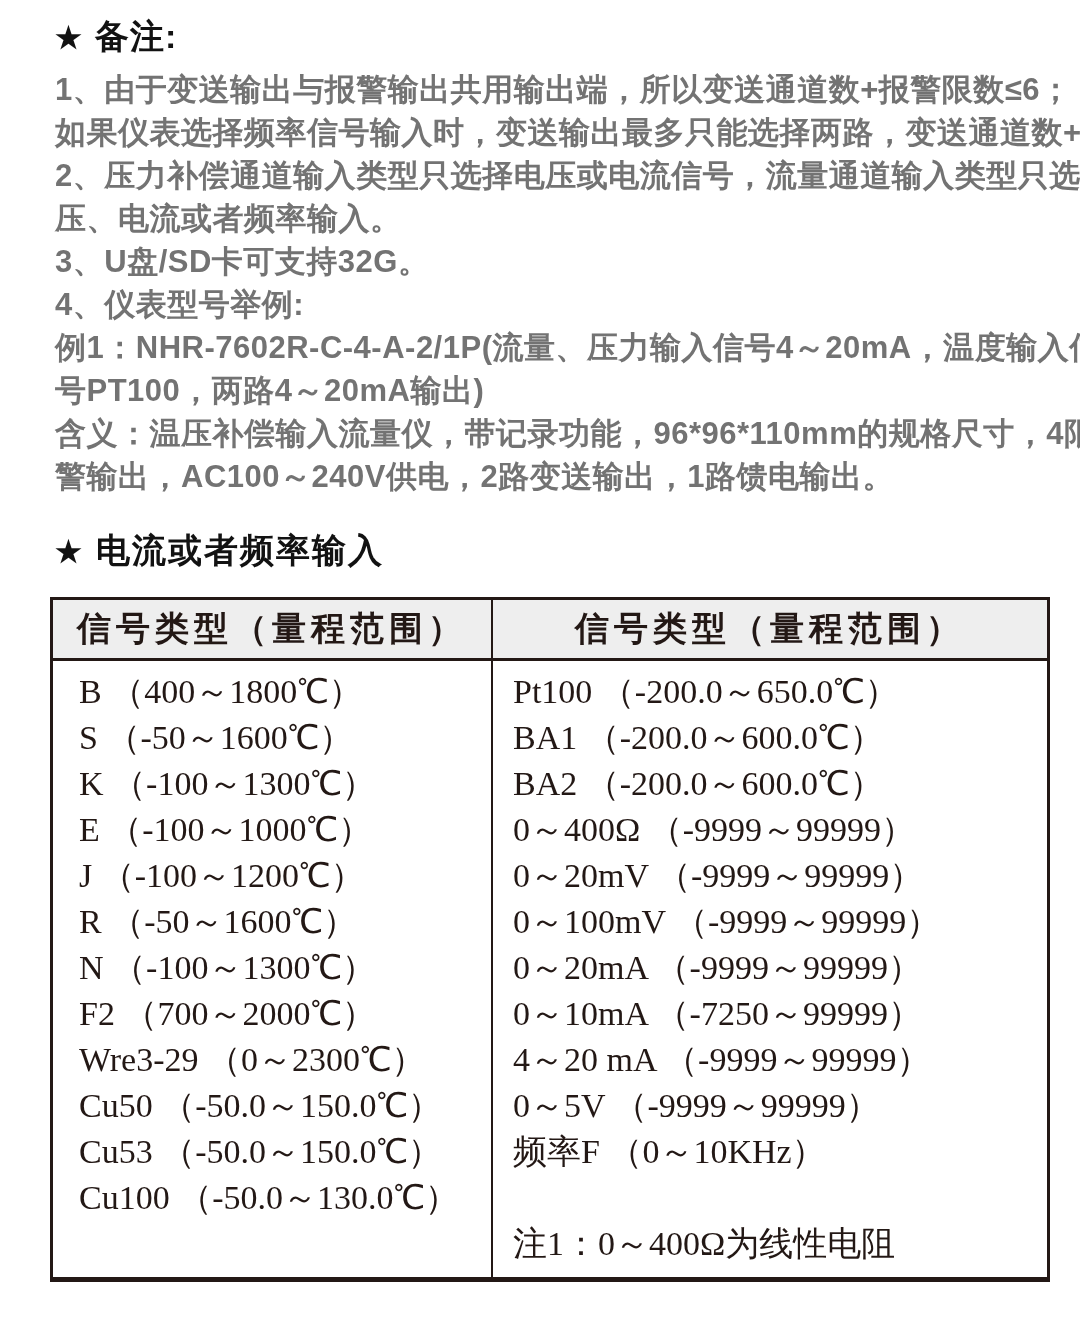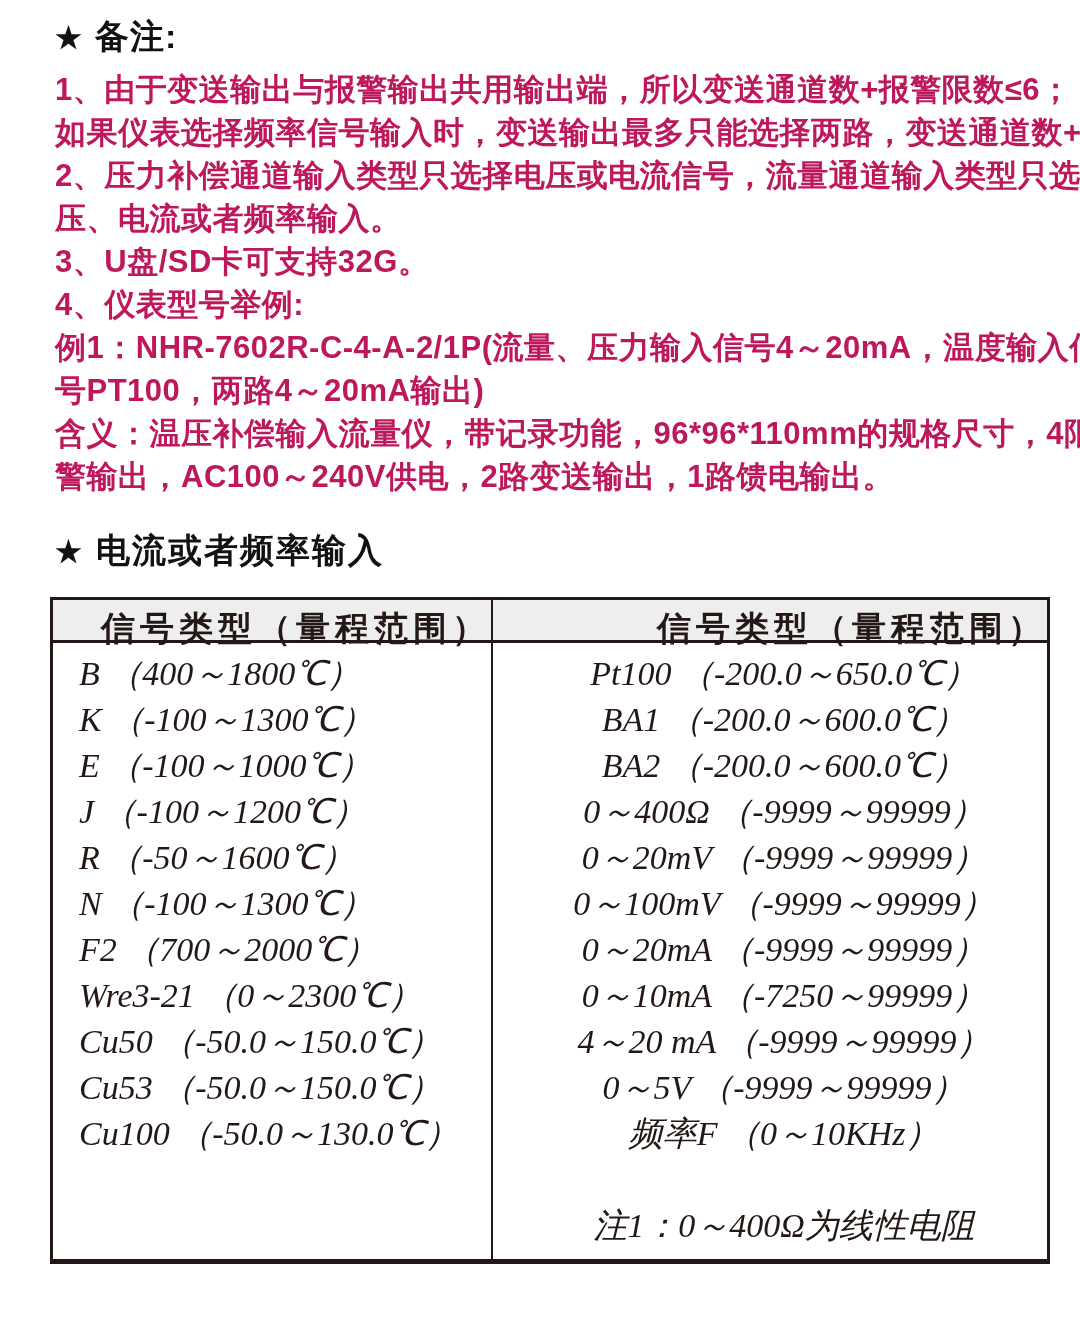--- a/index.html
+++ b/index.html
@@ -21,21 +21,21 @@
     color:#121212;
   }
   .notes .sec-title{margin:4px 0 8px 0;}
   .star{font-size:30px;line-height:1;transform:translateY(1px);}
   .note-line{
     font-size:31px;
     font-weight:600;
     line-height:43px;
     letter-spacing:0.5px;
     white-space:nowrap;
-    color:#be185d;
+    color:#737373;
   }
   
   .signal-head{padding:30px 0 0 55px;margin-bottom:16px;}
   .signal-head .sec-title{font-weight:600;letter-spacing:2px;}
   .sig-table{
     position:absolute;
     left:50px;top:597px;
     width:1000px;
     border-style:solid;
     border-width:3px 3px 5px 3px;
@@ -43,36 +43,36 @@
     box-sizing:border-box;
     font-family:"Liberation Serif",serif;
     color:#231815;
   }
   .sig-header{
     display:flex;
     background:#eeeeee;
     border-bottom:3px solid #231815;
   }
   .sig-header-cell{
-    height:40px;line-height:58px;
-    text-align:right;
+    height:58px;line-height:58px;
+    text-align:center;
     font-size:34px;font-weight:bold;
     letter-spacing:5px;
     white-space:nowrap;
     box-sizing:border-box;
   }
   .sig-header-cell.left{width:440px;border-right:2px solid #231815;}
   .sig-header-cell.right{flex:1;}
-  .sig-body{display:flex;font-style:italic;}
+  .sig-body{display:flex;}
   .sig-col{
     box-sizing:border-box;
     padding:8px 0 10px 0;
   }
   .sig-col.left{width:440px;border-right:2px solid #231815;padding-left:26px;}
-  .sig-col.right{flex:1;padding-left:28px;text-align:center;}
+  .sig-col.right{flex:1;padding-left:20px;}
   .sig-row{
     height:46px;line-height:46px;
     font-size:34px;
     white-space:nowrap;
   }
 </style>
 </head>
 <body>
 
 <div class="page">
@@ -102,27 +102,28 @@
   </section>
 
   <div class="sig-table">
     <div class="sig-header">
       <div class="sig-header-cell left">信号类型（量程范围）</div>
       <div class="sig-header-cell right">信号类型（量程范围）</div>
     </div>
     <div class="sig-body">
       <div class="sig-col left">
         <div class="sig-row">B （400～1800℃）</div>
+        <div class="sig-row">S （-50～1600℃）</div>
         <div class="sig-row">K （-100～1300℃）</div>
         <div class="sig-row">E （-100～1000℃）</div>
         <div class="sig-row">J （-100～1200℃）</div>
         <div class="sig-row">R （-50～1600℃）</div>
         <div class="sig-row">N （-100～1300℃）</div>
         <div class="sig-row">F2 （700～2000℃）</div>
-        <div class="sig-row">Wre3-21 （0～2300℃）</div>
+        <div class="sig-row">Wre3-29 （0～2300℃）</div>
         <div class="sig-row">Cu50 （-50.0～150.0℃）</div>
         <div class="sig-row">Cu53 （-50.0～150.0℃）</div>
         <div class="sig-row">Cu100 （-50.0～130.0℃）</div>
       </div>
       <div class="sig-col right">
         <div class="sig-row">Pt100 （-200.0～650.0℃）</div>
         <div class="sig-row">BA1 （-200.0～600.0℃）</div>
         <div class="sig-row">BA2 （-200.0～600.0℃）</div>
         <div class="sig-row">0～400Ω （-9999～99999）</div>
         <div class="sig-row">0～20mV （-9999～99999）</div>

